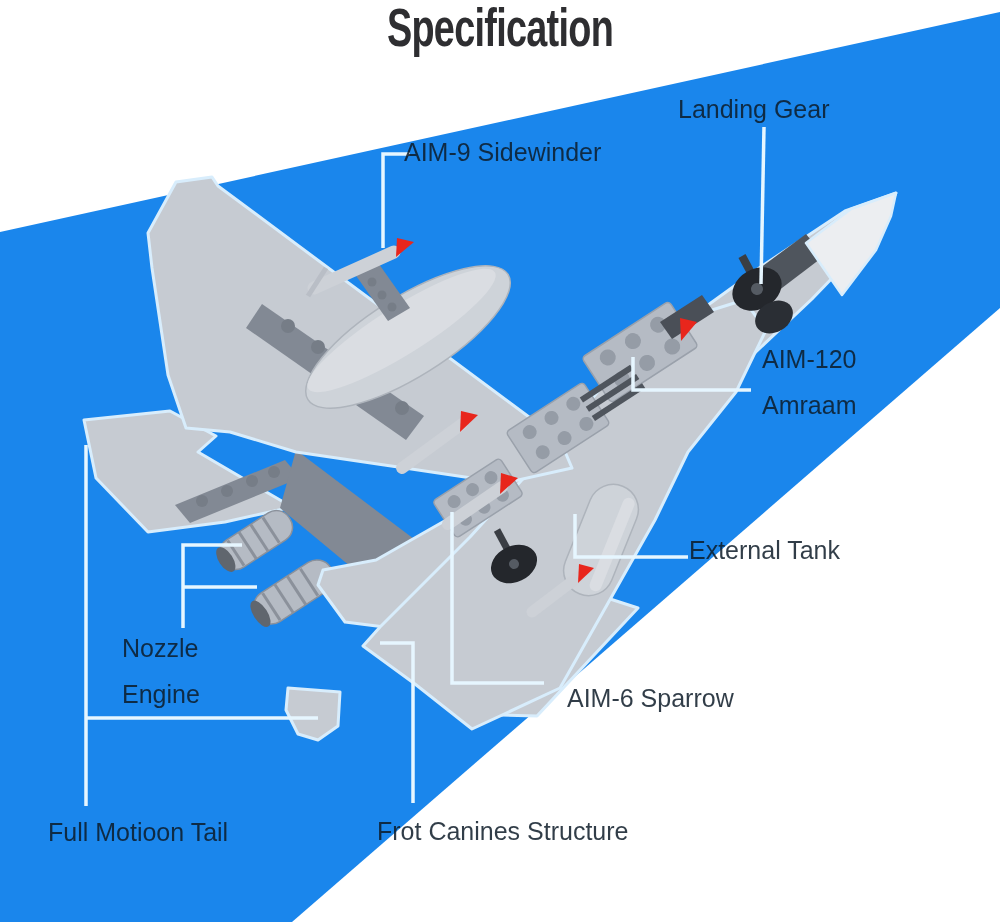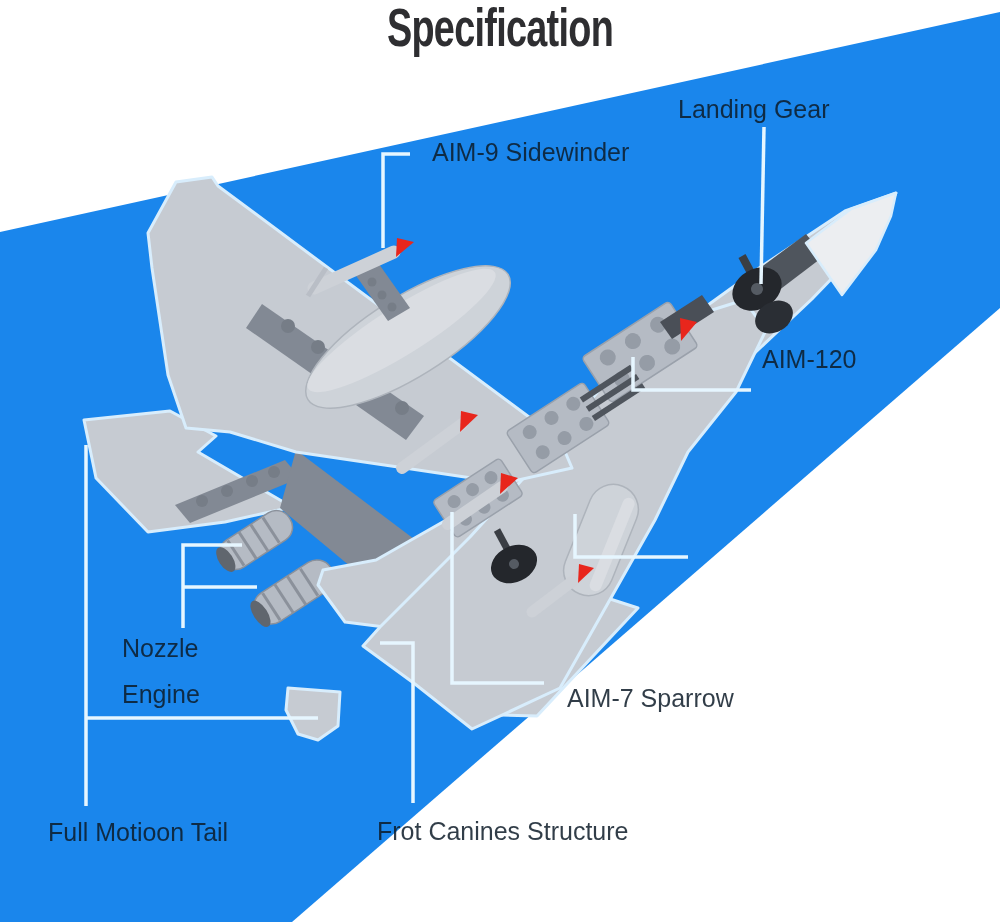--- a/index.html
+++ b/index.html
@@ -33,21 +33,21 @@
     color:var(--c-title_text);white-space:nowrap;
   }
   .label{
     position:absolute;
     font-size:25px;font-weight:400;line-height:1.15;
     color:var(--c-label_text);
     white-space:nowrap;
   }
   .label .ln{display:block;line-height:46px;}
   .lbl-landing{left:678px;top:95px;}
-  .lbl-aim9{left:432px;top:138px;text-align:right;}
+  .lbl-aim9{left:404px;top:138px;text-align:right;}
   .lbl-aim120{left:762px;top:336px;}
   .lbl-ext{left:689px;top:536px;}
   .lbl-aim7{left:567px;top:684px;}
   .lbl-nozzle{left:122px;top:625px;}
   .lbl-tail{left:48px;top:818px;}
   .lbl-canines{left:377px;top:817px;}
 
   
   .band{fill:var(--c-band_blue);}
   .body{fill:var(--c-plane_body);stroke:var(--c-glow);stroke-width:3;stroke-linejoin:round;}
@@ -213,22 +213,24 @@
       <path class="callout" d="M380,643 L413,643 L413,803"></path>
     </g>
   </svg>
 
   <div class="title">Specification</div>
 
   <div class="label lbl-landing">Landing Gear</div>
   <div class="label lbl-aim9">AIM-9 Sidewinder</div>
   <div class="label lbl-aim120">
     <span class="ln">AIM-120</span>
+    <span class="ln">Amraam</span>
   </div>
-  <div class="label lbl-aim7">AIM-7 Sparrow</div>
+  <div class="label lbl-ext">External Tank</div>
+  <div class="label lbl-aim7">AIM-6 Sparrow</div>
   <div class="label lbl-nozzle">
     <span class="ln">Nozzle</span>
     <span class="ln">Engine</span>
   </div>
   <div class="label lbl-canines">Frot Canines Structure</div>
   <div class="label lbl-tail">Full Motioon Tail</div>
 
 </div>
 
 </body></html>

